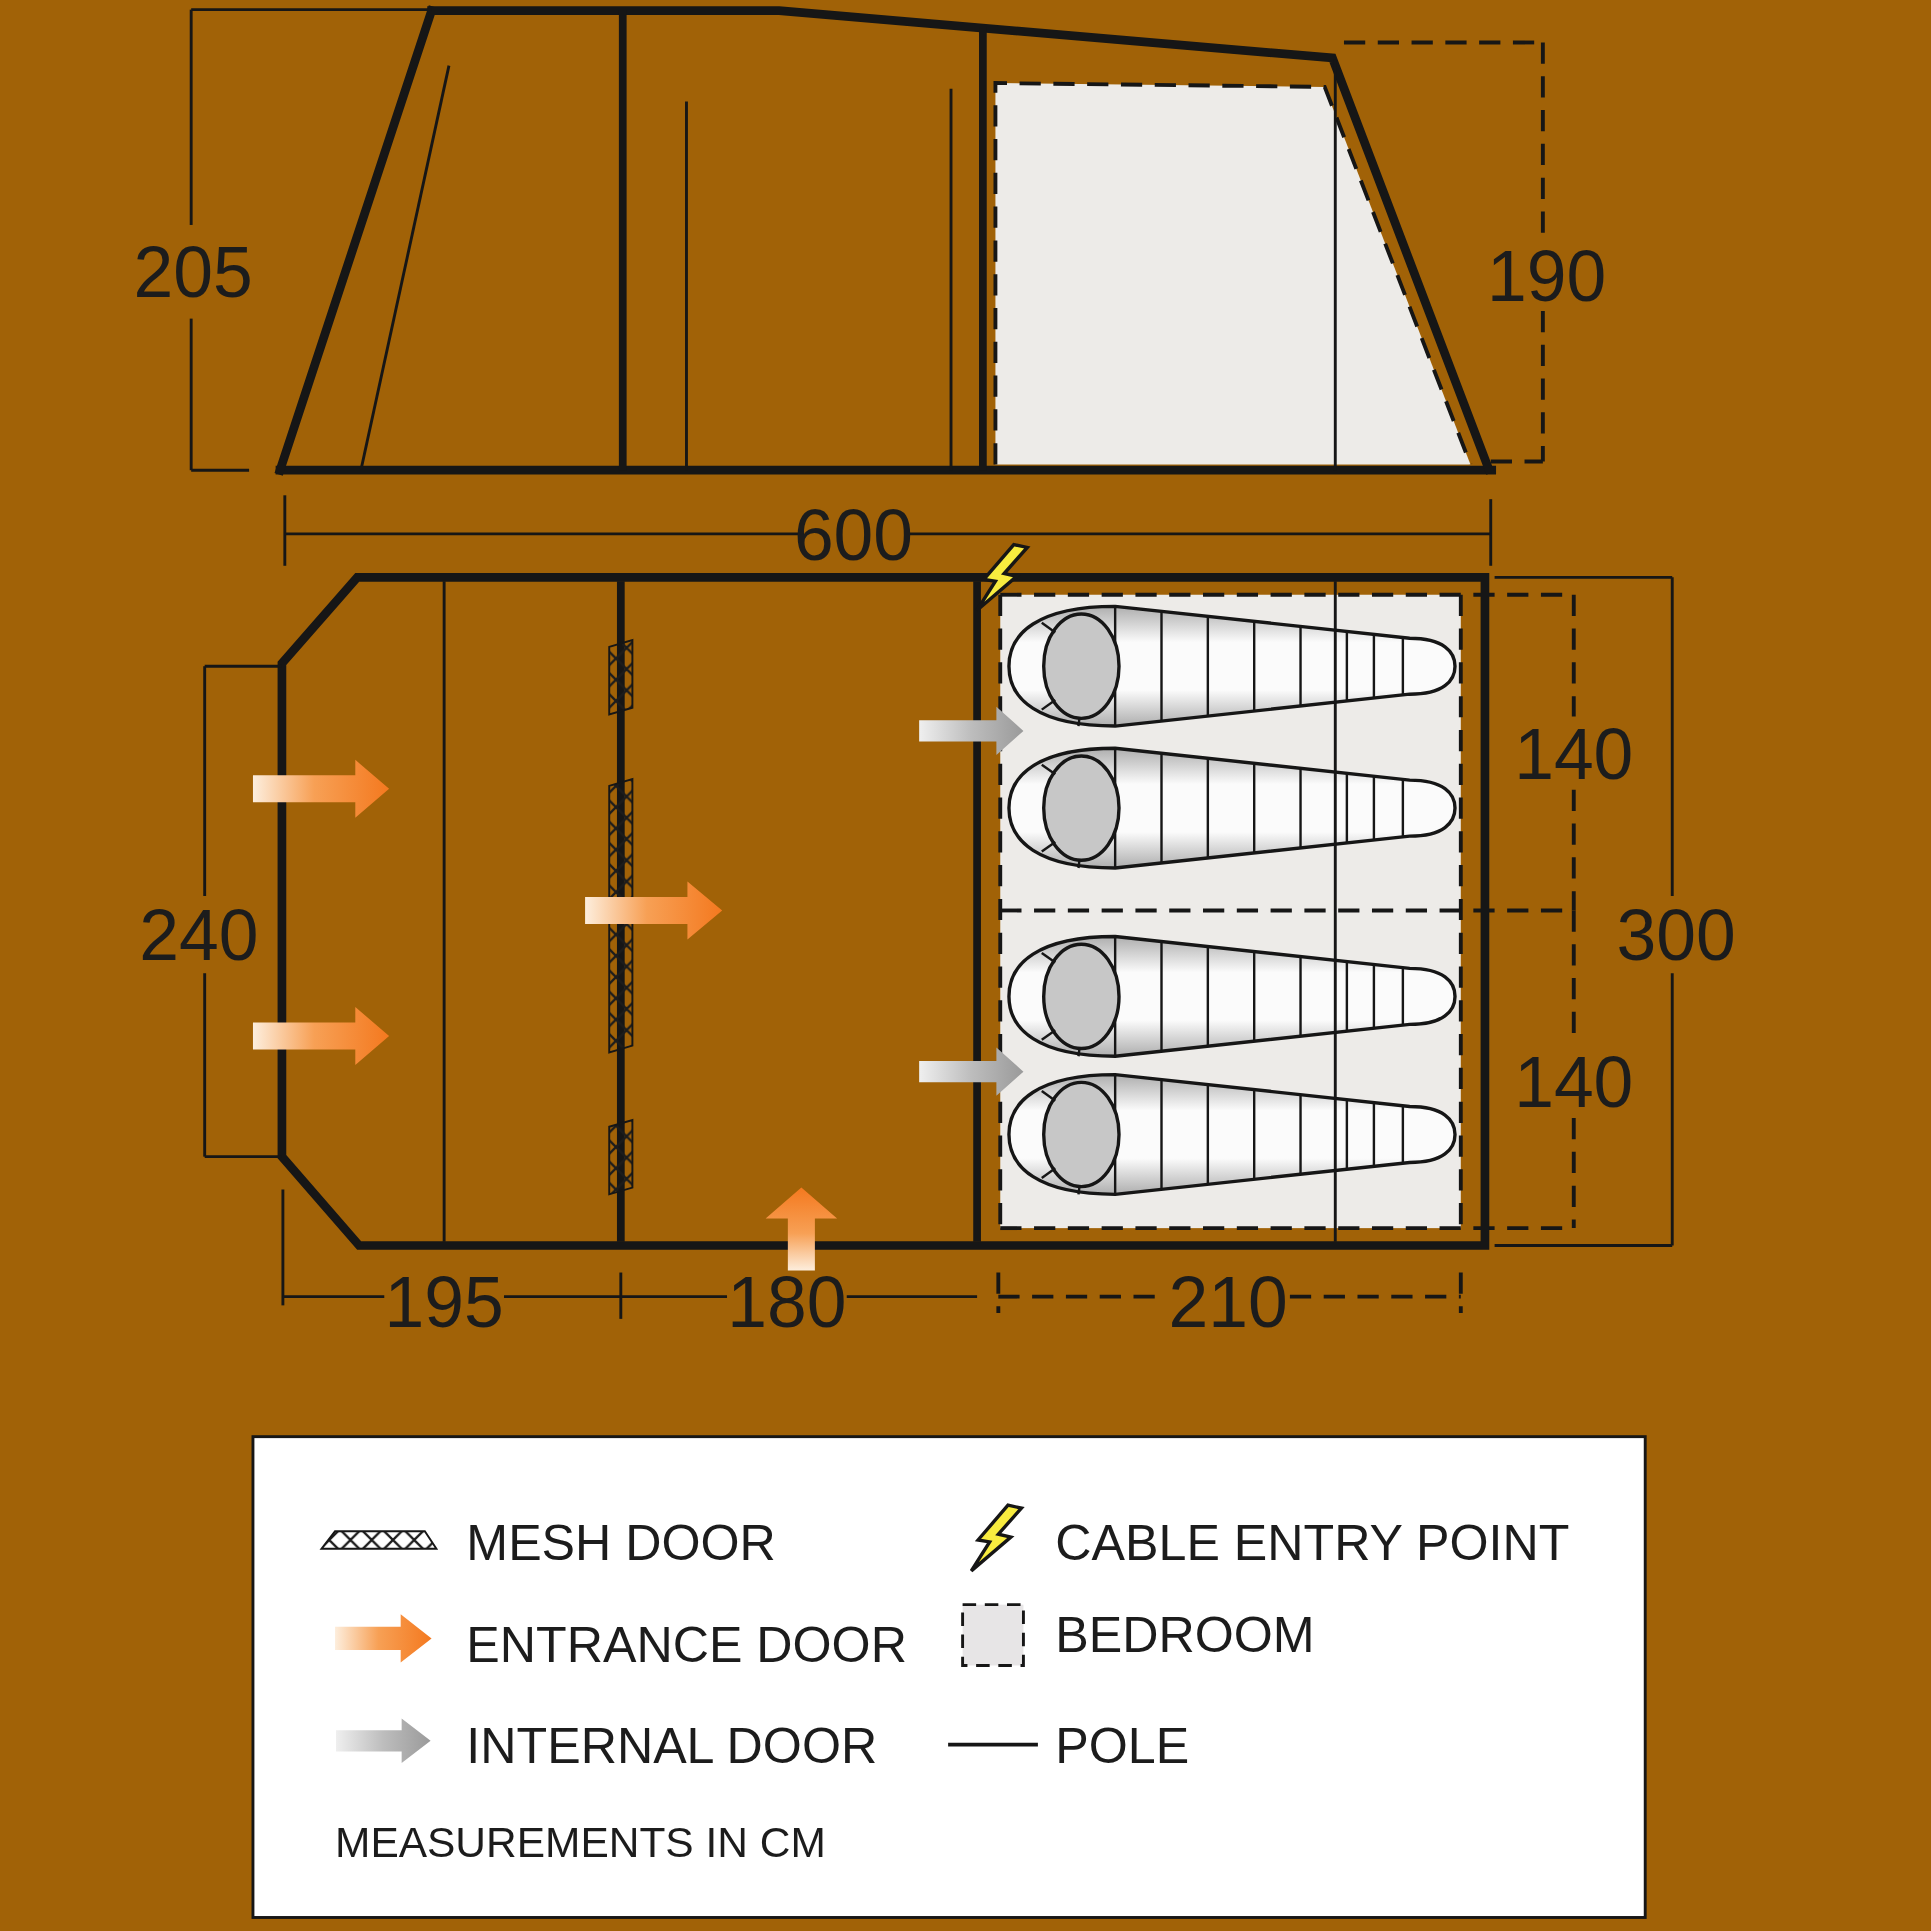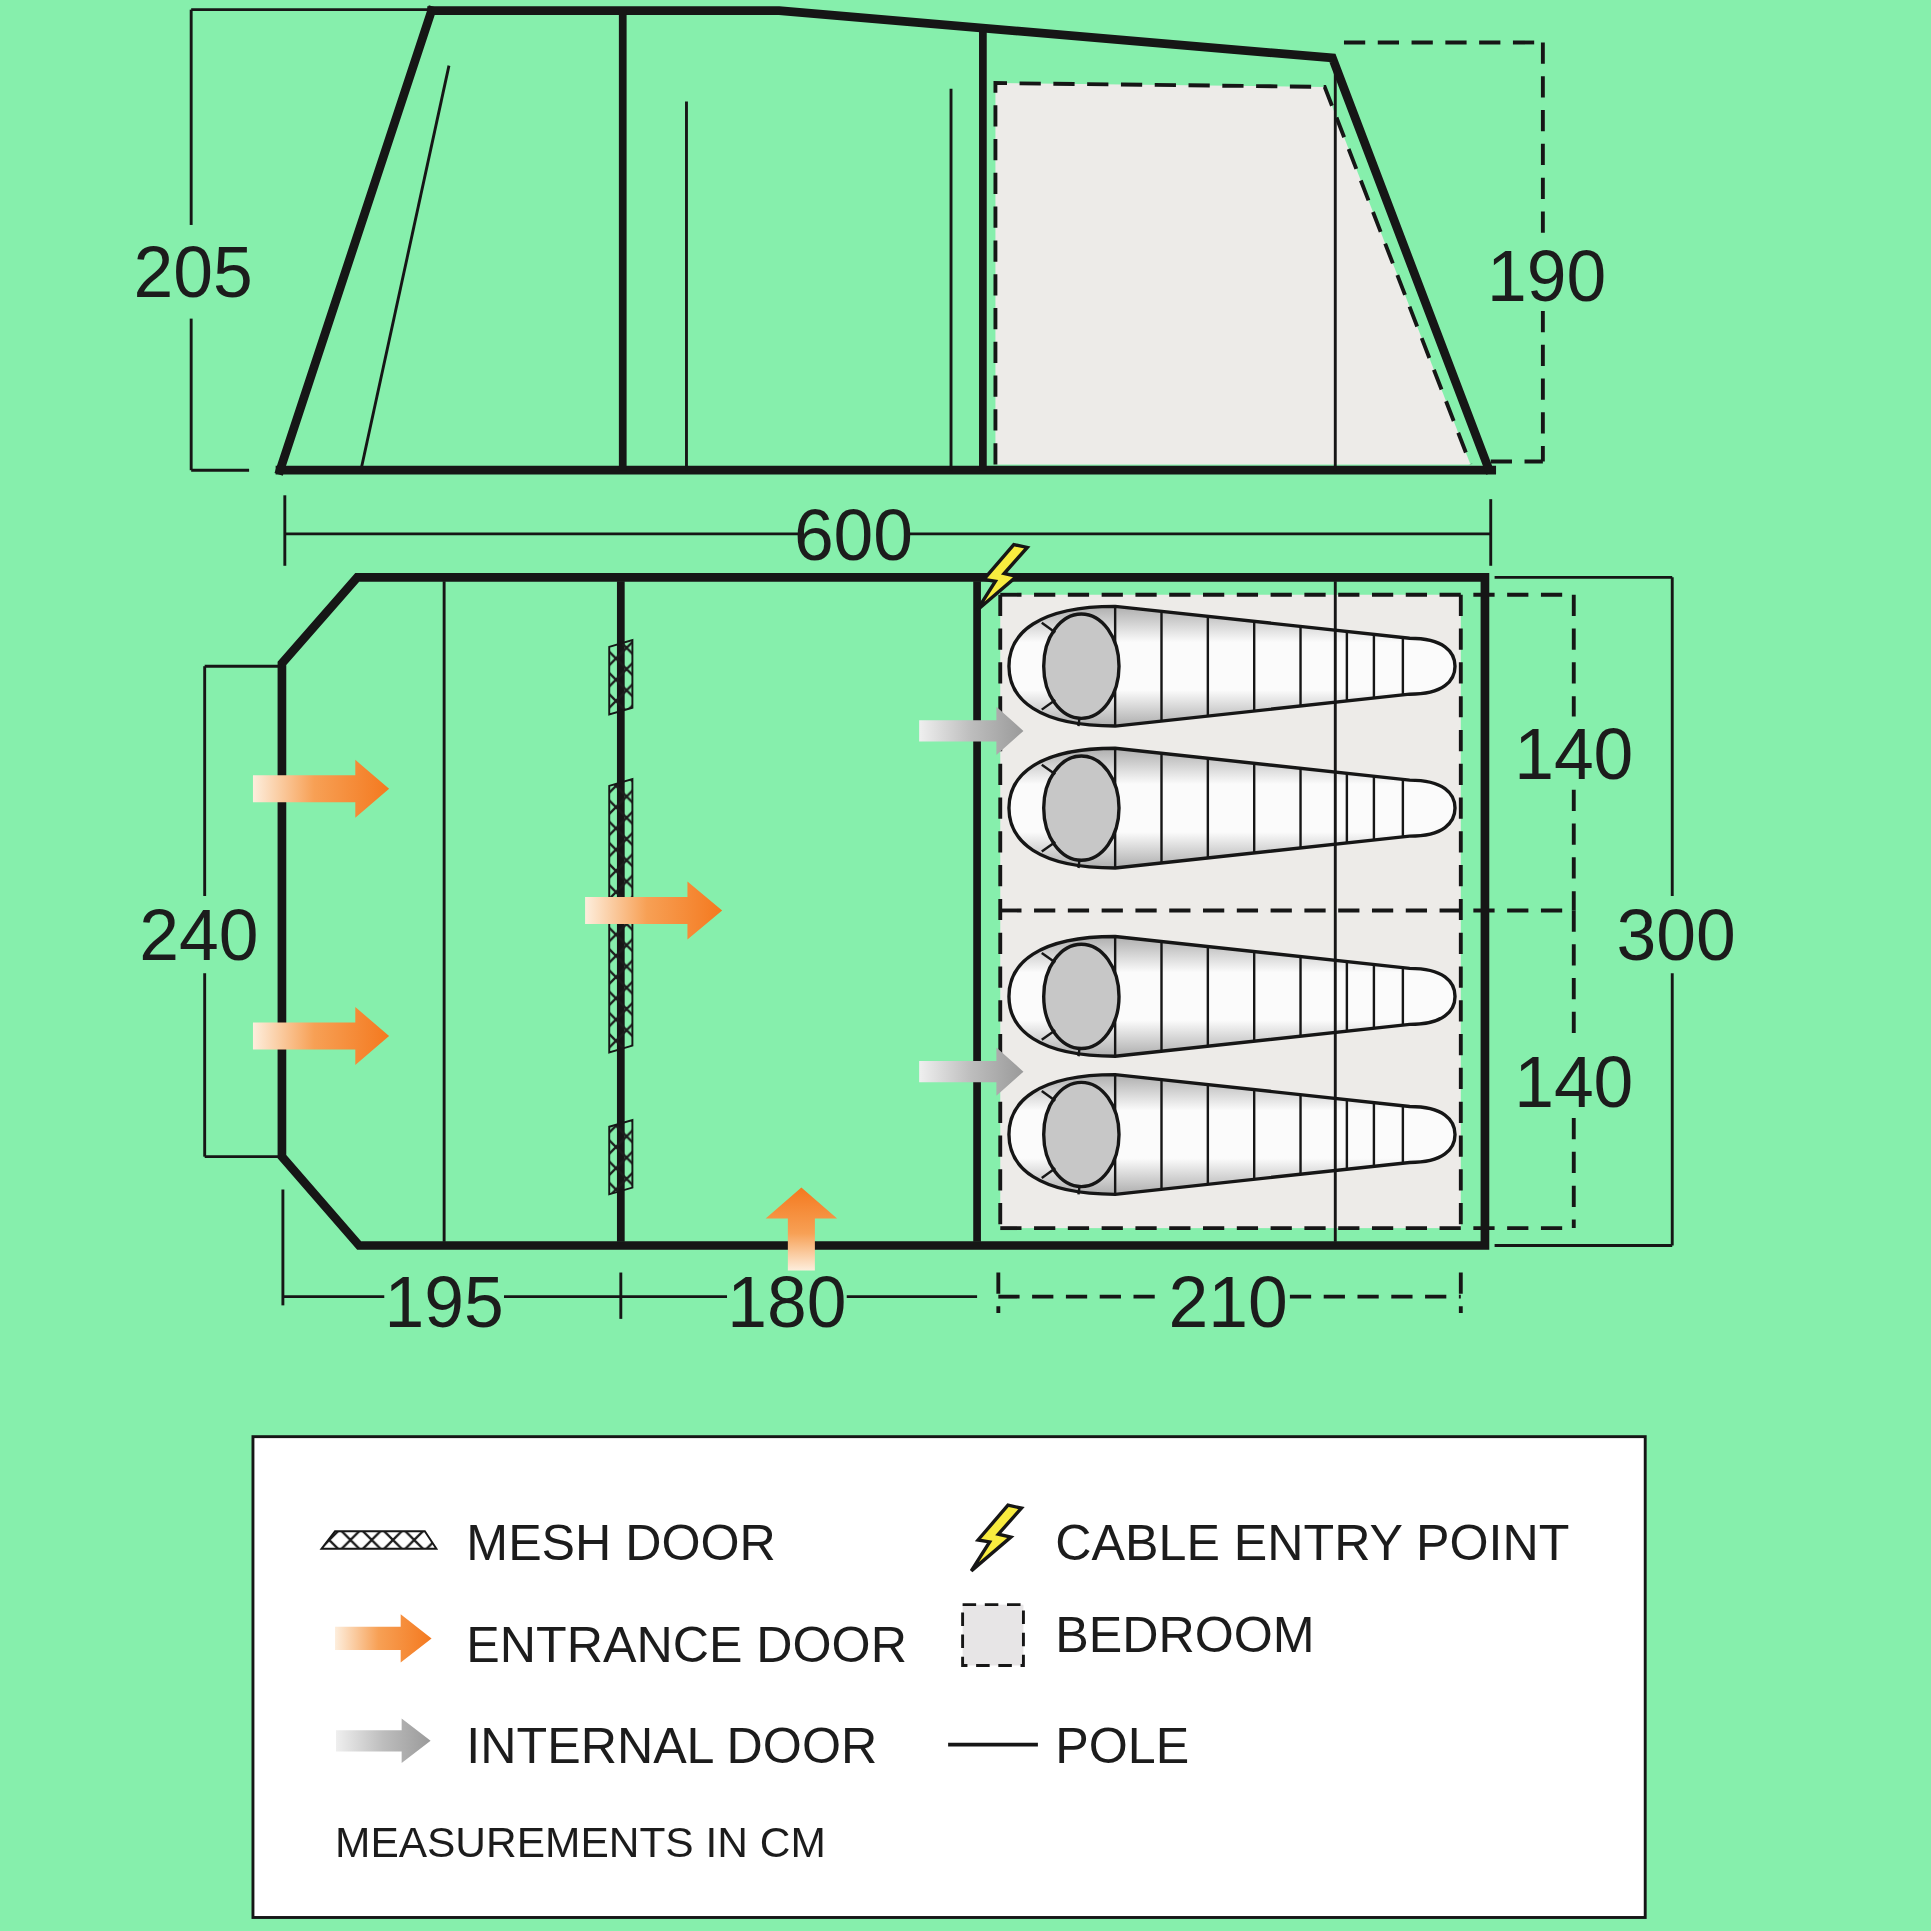--- a/index.html
+++ b/index.html
@@ -1,16 +1,16 @@
 <!DOCTYPE html>
 <html><head>
 <meta charset="utf-8">
 <style>
   html,body{margin:0;padding:0;background:#ffffff;}
-  .stage{width:1931px;height:1931px;position:relative;background:#86efac;font-family:"Liberation Sans",sans-serif;text-align:center;}
+  .stage{width:1931px;height:1931px;position:relative;background:#a16207;font-family:"Liberation Sans",sans-serif;text-align:center;}
   svg{display:block;}
   text{font-family:"Liberation Sans",sans-serif;fill:#1c1c1c;}
   .dim-num{font-size:74px;}
   .legend-label{font-size:52px;}
   .note-label{font-size:44px;}
   .thick{stroke:#161616;stroke-width:9;fill:none;stroke-linecap:square;}
   .thick8{stroke:#161616;stroke-width:8;fill:none;}
   .thin{stroke:#161616;stroke-width:3;fill:none;}
   .dash{stroke:#161616;stroke-width:4;fill:none;stroke-dasharray:22 13;}
   .dimline{stroke:#161616;stroke-width:3;fill:none;}

